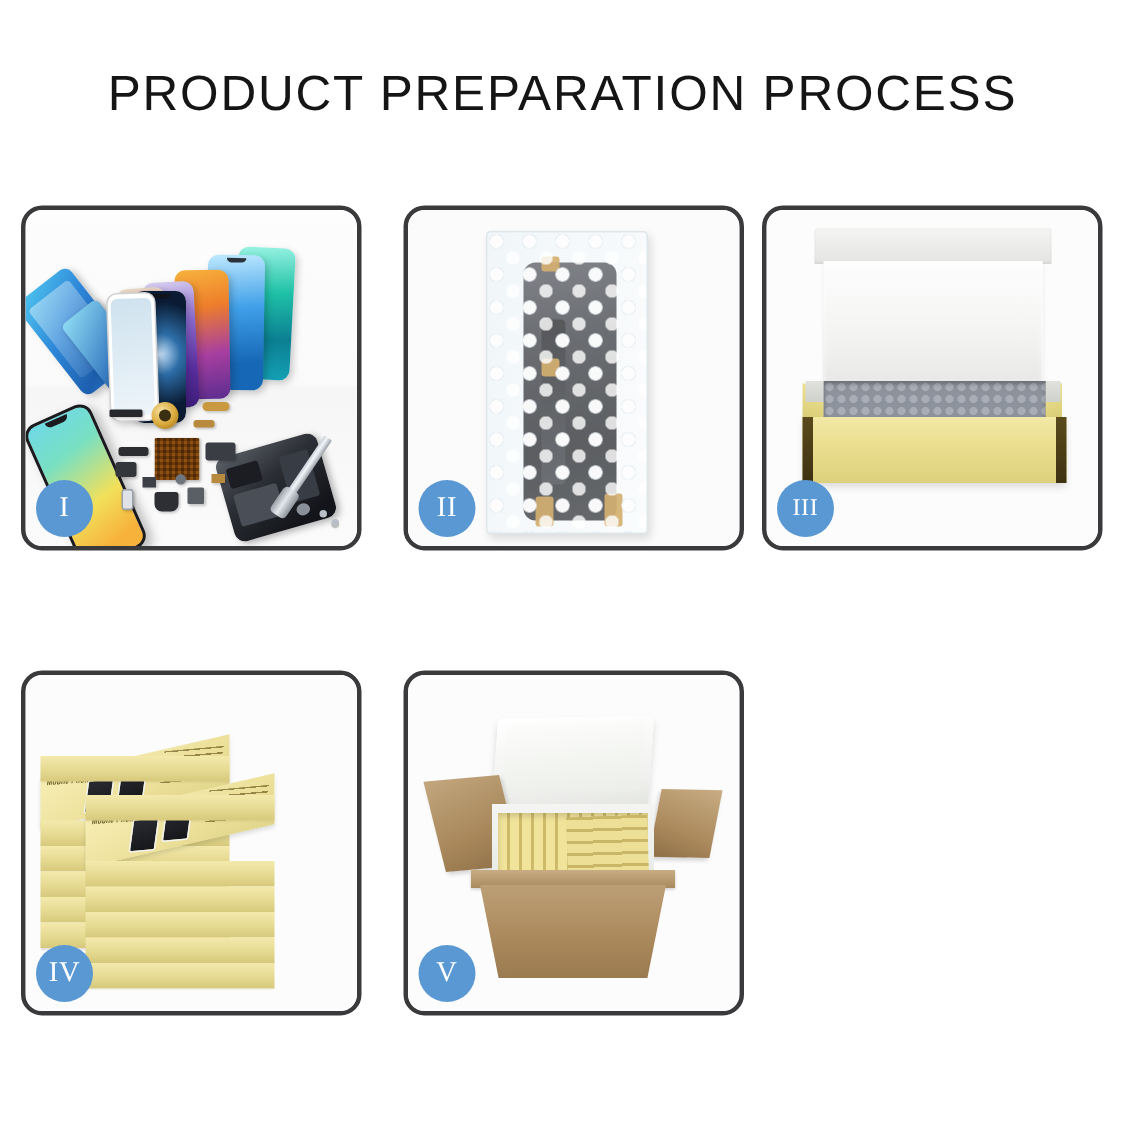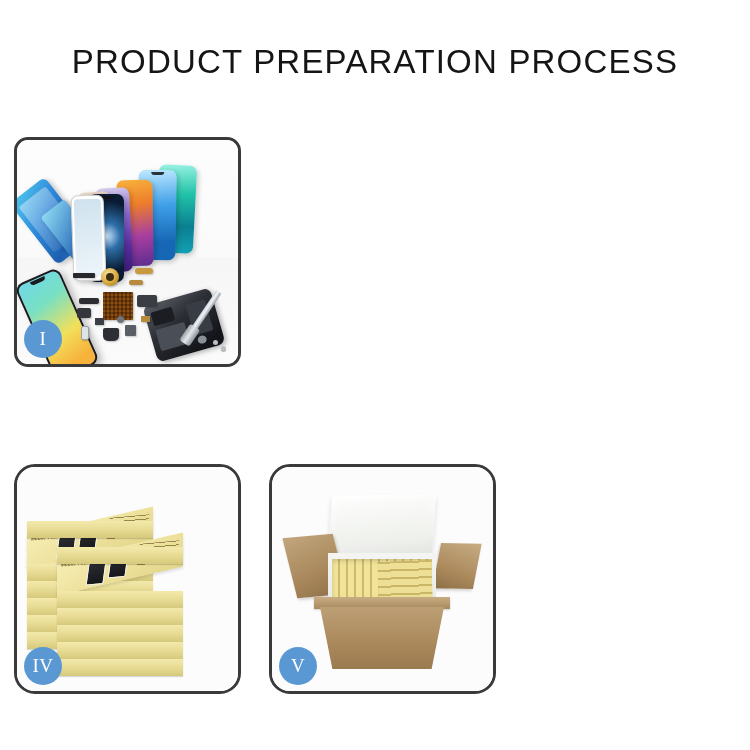--- a/index.html
+++ b/index.html
@@ -46,21 +46,21 @@
     width: 227px; height: 230px;
     border: 3px solid #3a3a3c;
     border-radius: 14px;
     background: #fdfdfd;
     overflow: hidden;
   }
   .panel.c0 { left: 0px; }
   .panel.c1 { left: 255px; }
   .panel.c2 { left: 494px; }
   .panel.r0 { top: 0px; }
-  .panel.r1 { top: 327px; border-radius: 21px; }
+  .panel.r1 { top: 310px; }
 
   .pinner { position: absolute; inset: 0; overflow: hidden; border-radius: 11px; }
 
   .badge {
     position: absolute;
     left: 7px; bottom: 6px;
     width: 38px; height: 38px;
     border-radius: 50%;
     background: #5a98d4;
     color: #ffffff;
@@ -455,21 +455,49 @@
         <div class="prt sm1"></div>
         <div class="prt sm2"></div>
         <div class="prt sm3"></div>
         <div class="driver"></div>
         <div class="scr1"></div>
         <div class="scr2"></div>
         <div class="badge">I</div>
       </div>
     </div>
 
-
+    <div class="panel r0 c1">
+      <div class="pinner">
+        <div class="p2bg"></div>
+        <div class="bag">
+          <div class="bagitem"></div>
+          <div class="gtab t1"></div>
+          <div class="gtab t2"></div>
+          <div class="gtab t3"></div>
+          <div class="gtab t4"></div>
+          <div class="bubbles2"></div>
+          <div class="bubbles"></div>
+        </div>
+        <div class="badge">II</div>
+      </div>
+    </div>
+
+    <div class="panel r0 c2">
+      <div class="pinner">
+        <div class="p3bg"></div>
+        <div class="lidflap"></div>
+        <div class="foam"></div>
+        <div class="boxsideL"></div>
+        <div class="boxsideR"></div>
+        <div class="boxrim"></div>
+        <div class="bubtray"></div>
+        <div class="boxfront"></div>
+        <div class="badge wide">III</div>
+      </div>
+    </div>
 
     <div class="panel r1 c0">
       <div class="pinner">
         <div class="p4bg"></div>
 
         <div class="stk stkL">
           <div class="bxtop">
             <div class="bxlab">Mobile Phone Spare Parts</div>
             <div class="scr-a" style="left:30px;top:10px;"></div>
             <div class="scr-b" style="left:52px;top:8px;"></div>

